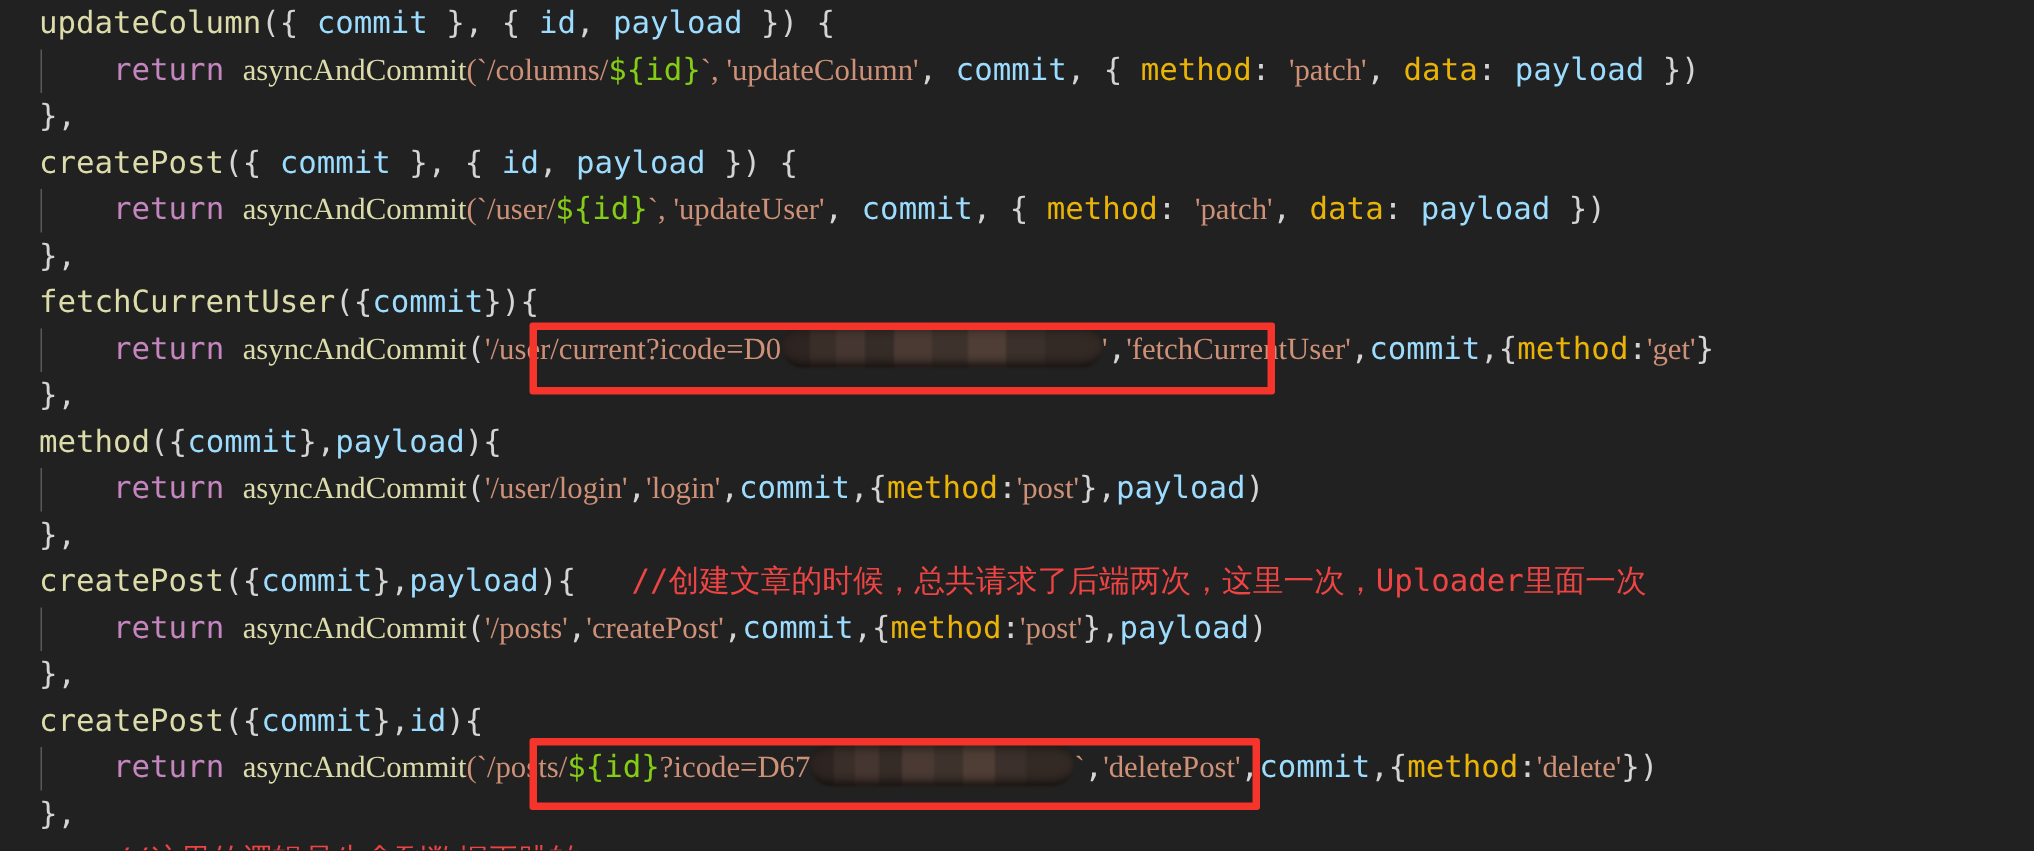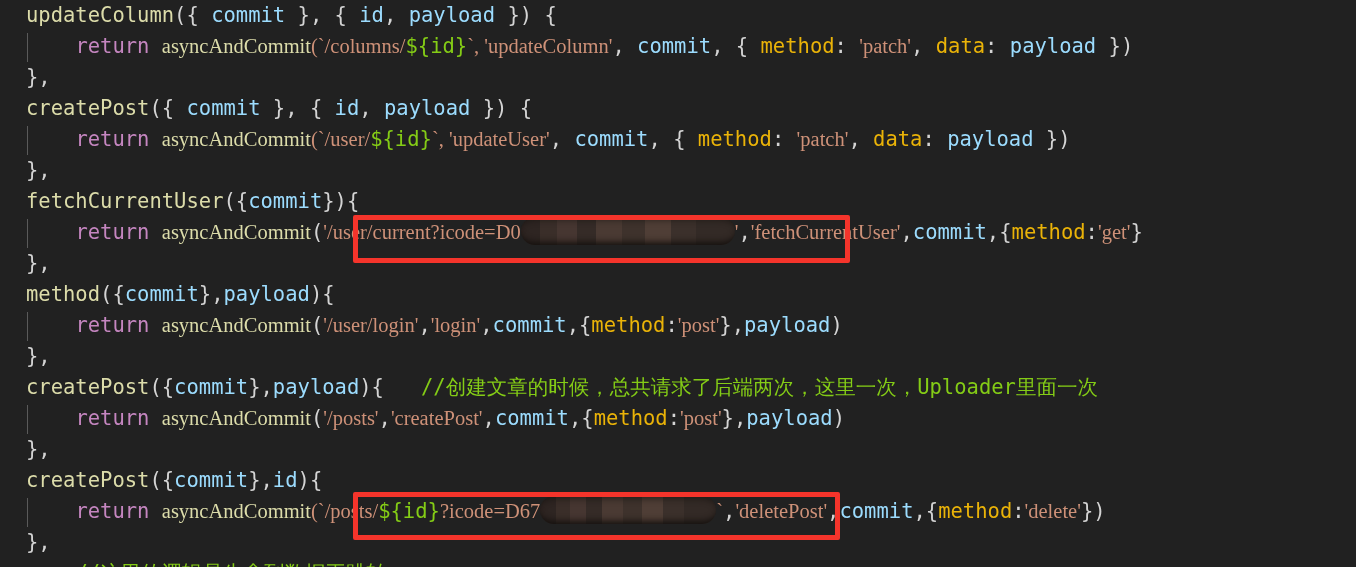--- a/index.html
+++ b/index.html
@@ -55,21 +55,21 @@
 
   
   .fn      { color: #dcdcaa; text-align: right; }   
   .kw      { color: #c586c0; text-align: center; }   
   .call    { color: #dcdcaa; font-family: Liberation Serif, serif; }   
   .param   { color: #9cdcfe; }   
   .str     { color: #ce9178; font-family: Liberation Serif, serif; }
   .expr    { color: #84cc16; }   
   .punc    { color: #d4d4d4; }
   .prop    { color: #eab308; }   
-  .cmt     { color: #84cc16; }   
+  .cmt     { color: #ef4444; }   
   .brace   { color: #d4d4d4; }
 
   
   .redact {
     display: inline-block;
     vertical-align: middle;
     height: 28px;
     border-radius: 14px;
     position: relative;
     top: -2px;

